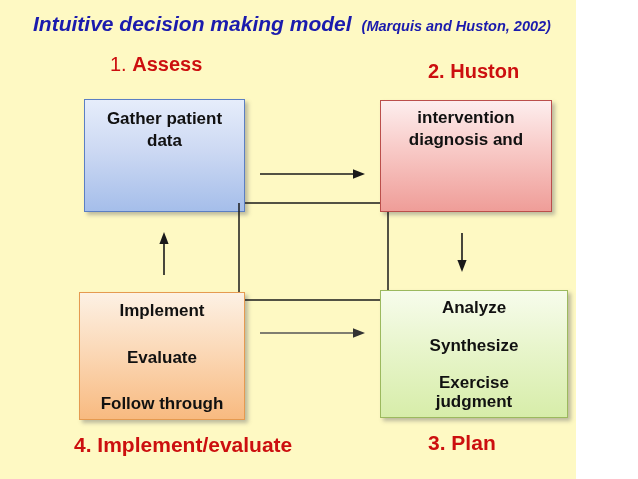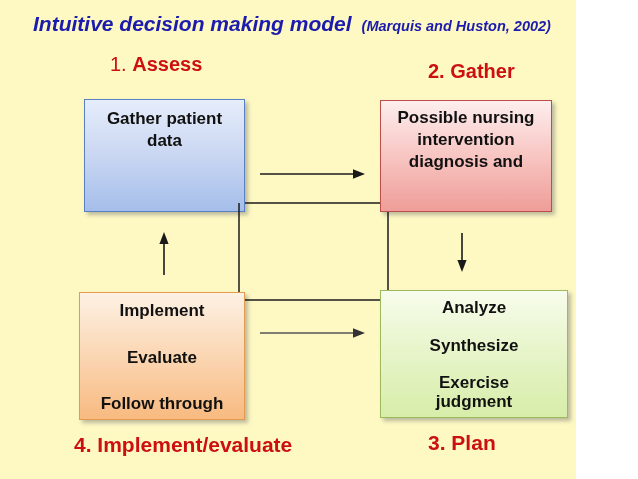--- a/index.html
+++ b/index.html
@@ -107,38 +107,37 @@
   <div class="title">
     <span class="title-main">Intuitive decision making model</span><span class="title-cite">(Marquis and Huston, 2002)</span>
   </div>
 
   <div class="step-label label-assess">
     <span class="step-num">1.</span>
     <span class="step-word">Assess</span>
   </div>
   <div class="step-label label-recall bold-num">
     <span class="step-num">2.</span>
-    <span class="step-word">Gather</span>
+    <span class="step-word">Huston</span>
   </div>
   <div class="step-label label-plan bold-num">
     <span class="step-num">3.</span>
     <span class="step-word">Plan</span>
   </div>
   <div class="step-label label-impl-ev bold-num">
     <span class="step-num">4.</span>
     <span class="step-word">Implement/evaluate</span>
   </div>
 
   <div class="box box-gather">
     <span>Gather patient</span>
     <span>data</span>
   </div>
 
   <div class="box box-possible">
-    <span>Possible nursing</span>
     <span>intervention</span>
     <span>diagnosis and</span>
   </div>
 
   <div class="box box-implement">
     <span>Implement</span>
     <span>Evaluate</span>
     <span>Follow through</span>
   </div>
 

